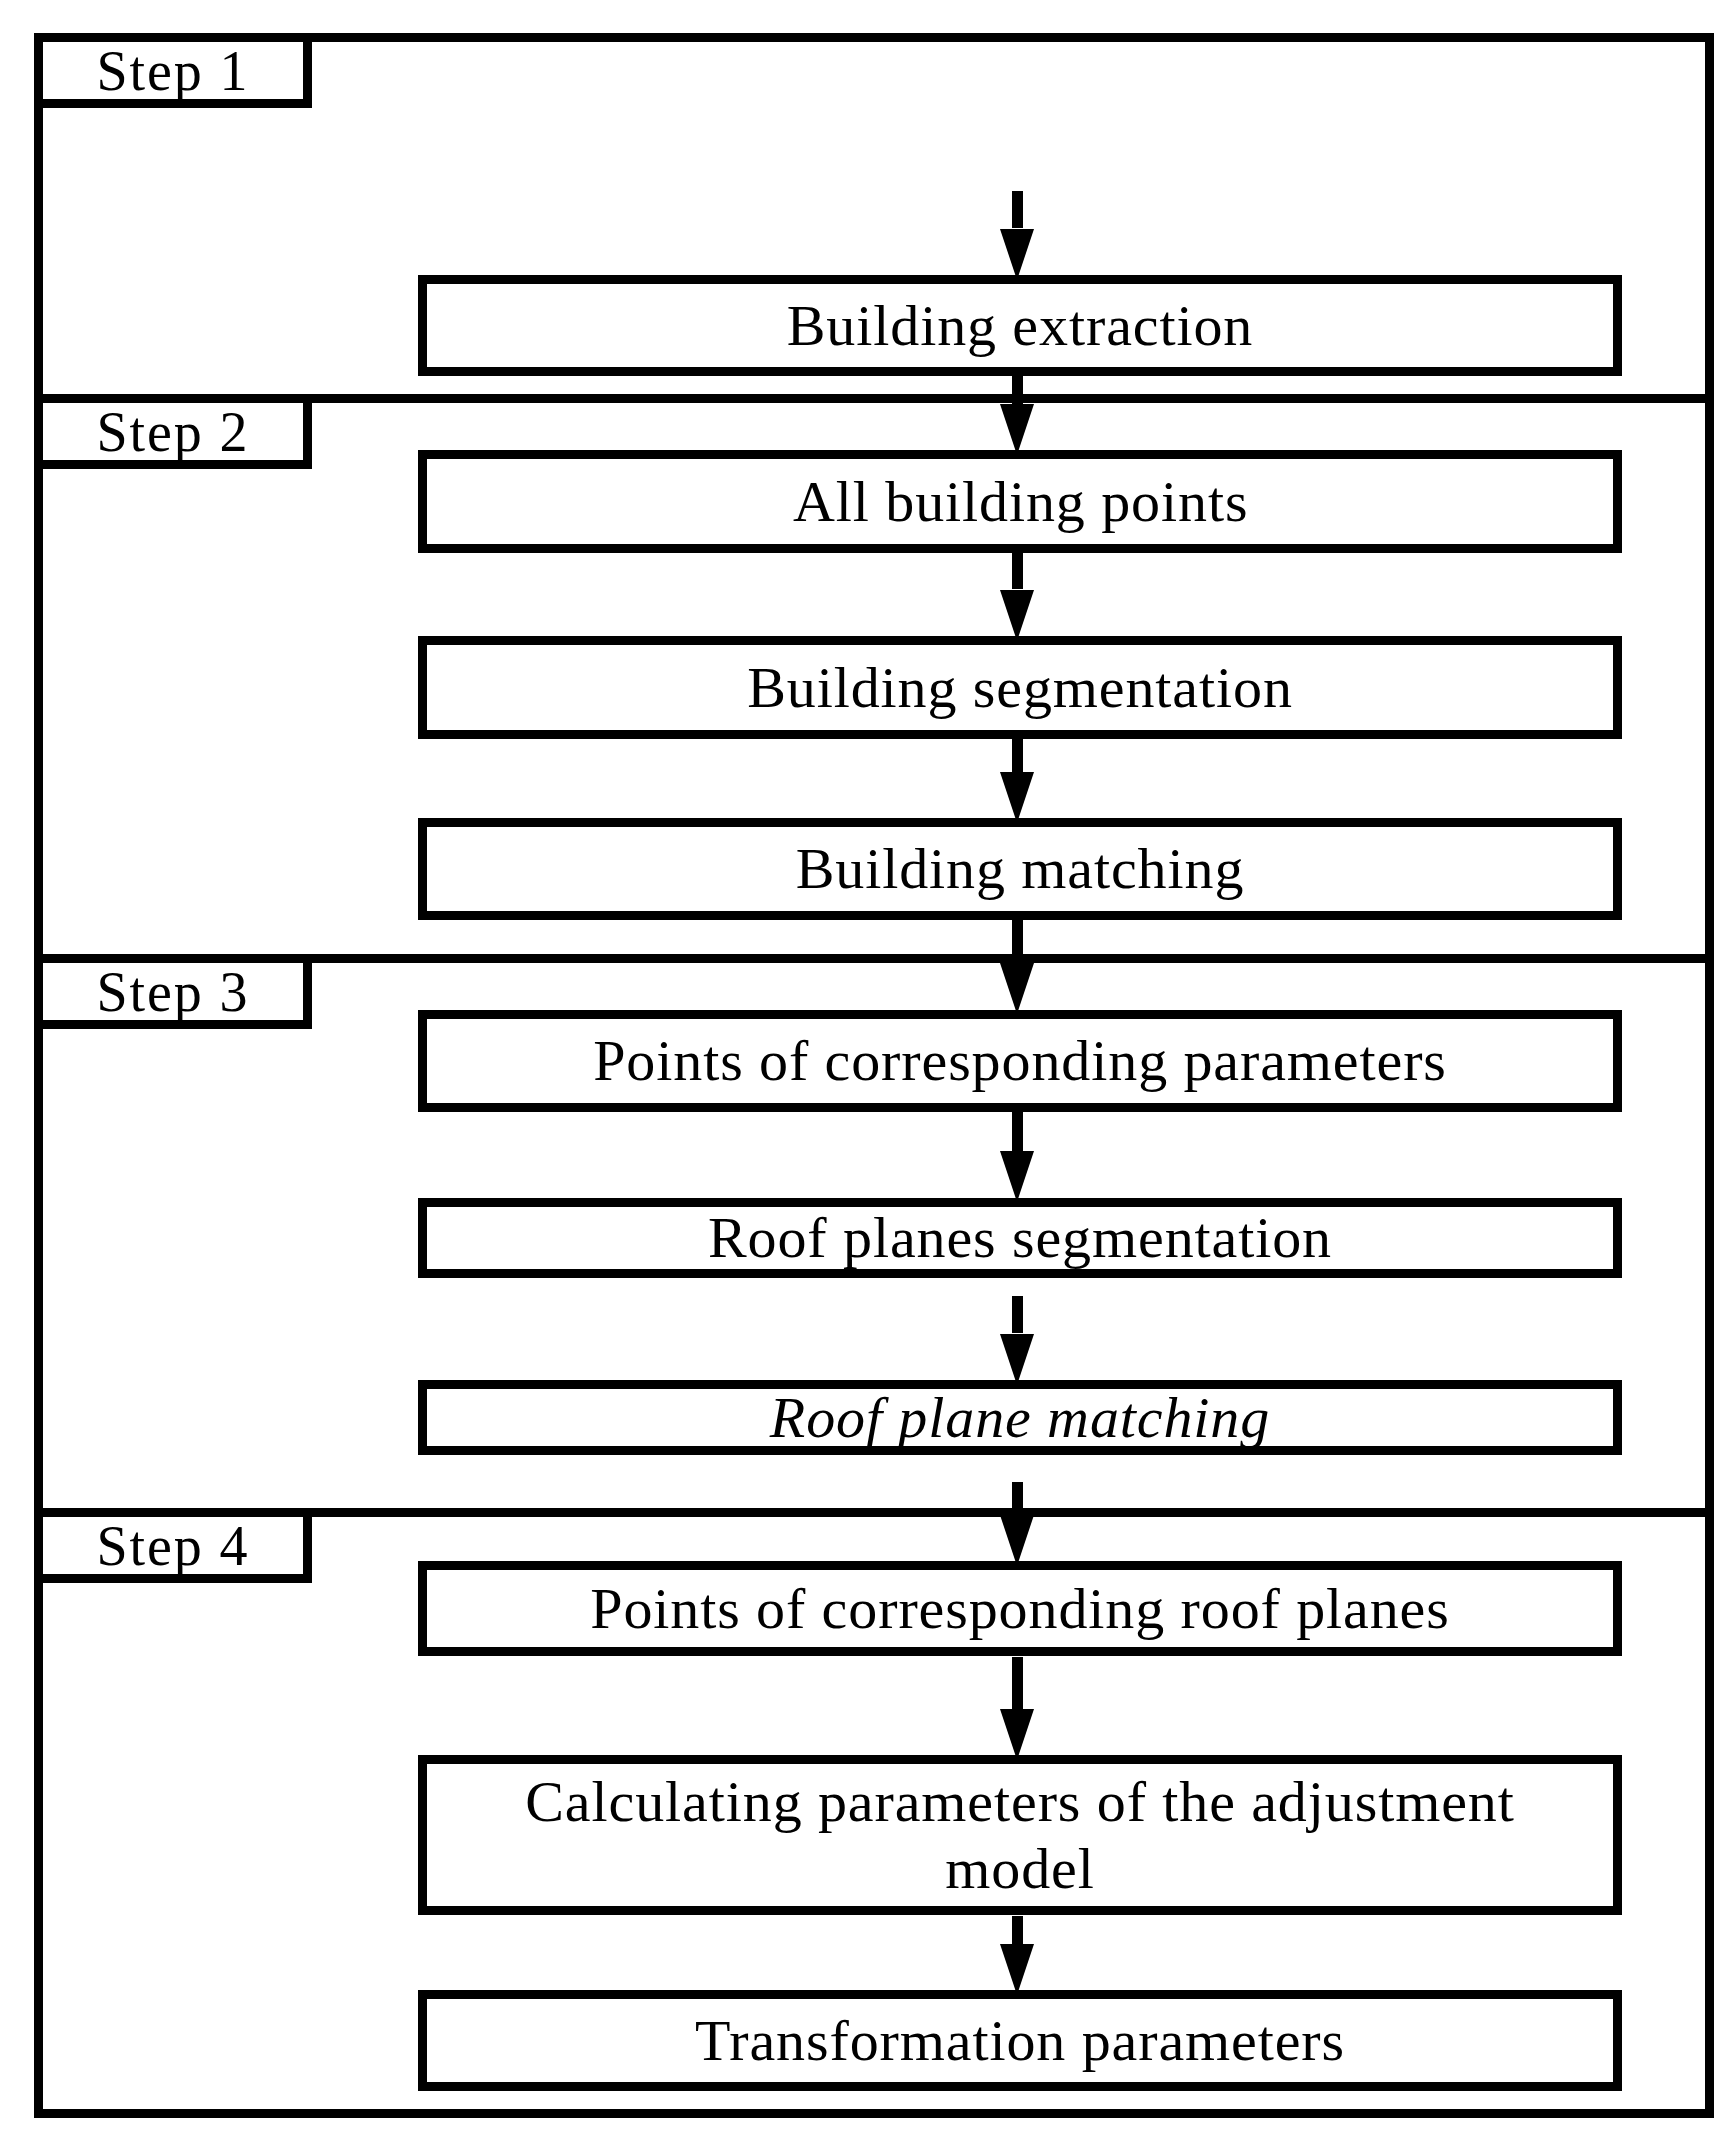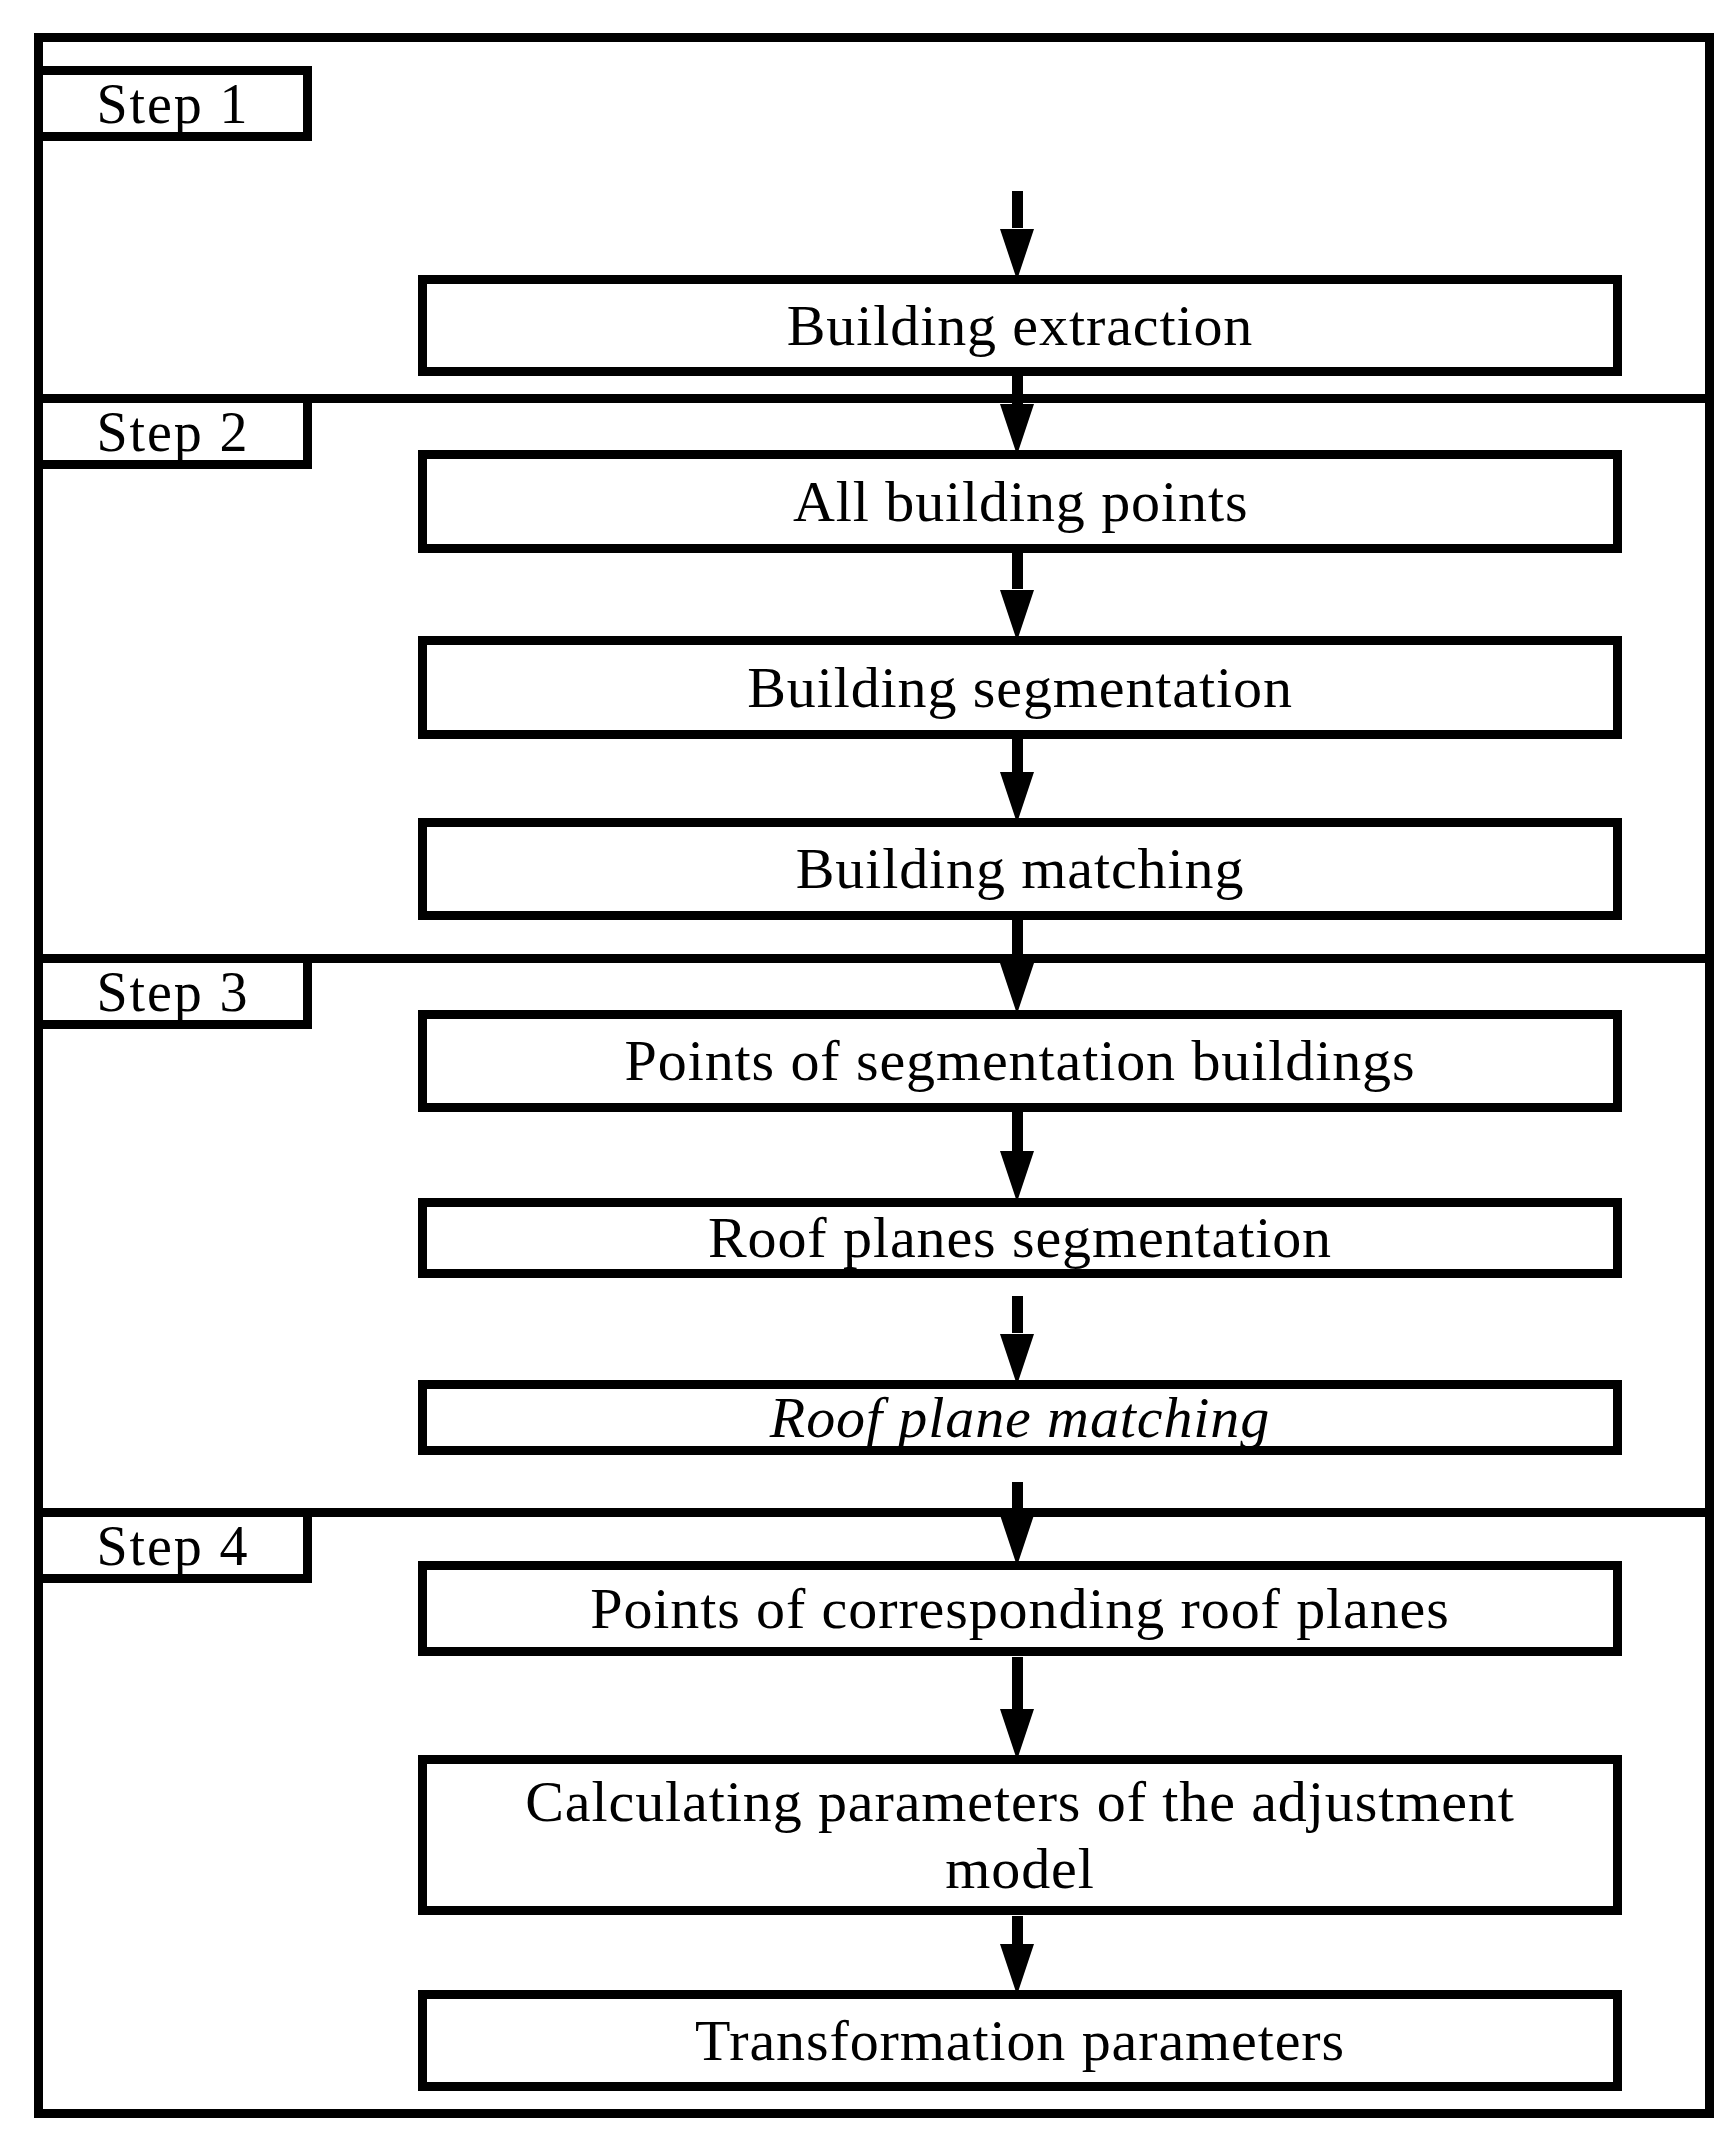--- a/index.html
+++ b/index.html
@@ -94,21 +94,21 @@
 </head>
 <body>
 
 <div class="diagram">
 
   <div class="outer-frame"></div>
   <div class="divider" style="top:394px;"></div>
   <div class="divider" style="top:954px;"></div>
   <div class="divider" style="top:1508px;"></div>
 
-  <div class="step-box" style="top:33px;margin-top:33px;">
+  <div class="step-box" style="top:33px;">
       <span>Step 1</span>
     </div>
   <div class="step-box" style="top:394px;">
       <span>Step 2</span>
     </div>
   <div class="step-box" style="top:954px;">
       <span>Step 3</span>
     </div>
   <div class="step-box" style="top:1508px;">
       <span>Step 4</span>
@@ -120,21 +120,21 @@
   <div class="flow-box" style="top:450px;  height:103px;padding-left:20px;">
       <span>All building points</span>
     </div>
   <div class="flow-box" style="top:636px;  height:103px;">
       <span>Building segmentation</span>
     </div>
   <div class="flow-box" style="top:818px;  height:102px;">
       <span>Building matching</span>
     </div>
   <div class="flow-box" style="top:1010px; height:102px;">
-      <span>Points of segmentation buildings</span>
+      <span>Points of corresponding parameters</span>
     </div>
   <div class="flow-box" style="top:1198px; height:80px;">
       <span>Roof planes segmentation</span>
     </div>
   <div class="flow-box" style="top:1380px; height:75px;font-style:italic;">
       <span>Roof plane matching</span>
     </div>
   <div class="flow-box" style="top:1561px; height:95px;">
       <span>Points of corresponding roof planes</span>
     </div>

